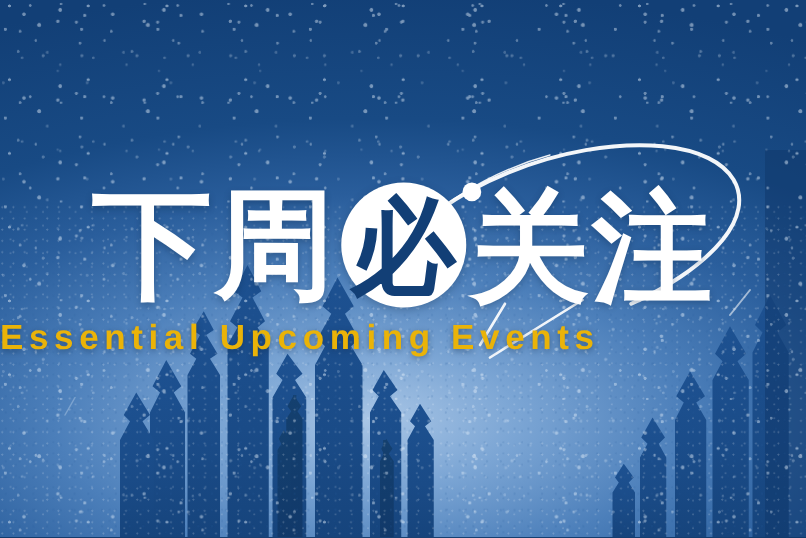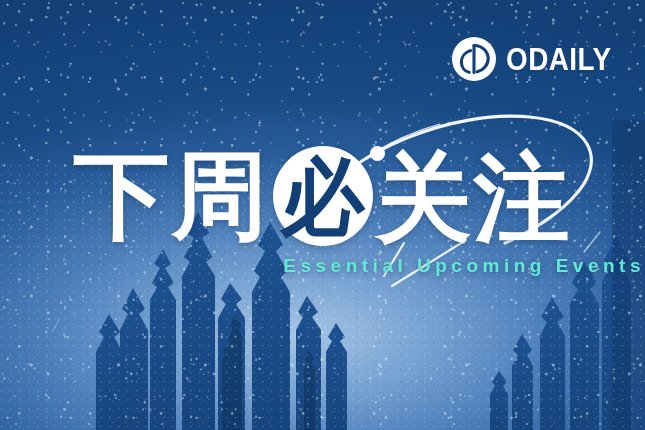--- a/index.html
+++ b/index.html
@@ -182,25 +182,25 @@
     font-size: 84px;
     line-height: 1;
     top: 1px;
   }
 
   
   #subtitle {
     position: absolute;
     left: 0; right: 0;
     top: 256px;
-    text-align: right;
-    color: #5eead4;
+    text-align: left;
+    color: #eab308;
     font-family: "Liberation Sans", "DejaVu Sans", sans-serif;
     font-weight: 700;
-    font-size: 19px;
+    font-size: 28px;
     letter-spacing: 4.5px;
     line-height: 1;
     white-space: nowrap;
     text-shadow: 0 2px 5px rgba(10,35,66,0.45);
   }
 </style>
 </head>
 <body>
 
 <div id="banner">
@@ -258,29 +258,20 @@
 
     <path d="M310 208 C 352 150, 452 110, 530 117 C 590 123, 606 158, 578 192 C 560 214, 530 232, 505 243" fill="none" stroke="#ffffff" stroke-linecap="round" stroke-width="3.2" opacity="0.95"></path>
     <path d="M310 208 C 340 168, 392 137, 440 124" fill="none" stroke="#ffffff" stroke-linecap="round" stroke-width="1.1" opacity="0.9"></path>
 
     <line x1="404" y1="243" x2="384" y2="276" stroke="#ffffff" stroke-width="2.1" stroke-linecap="round" opacity="0.92"></line>
     <line x1="466" y1="240" x2="392" y2="286" stroke="#ffffff" stroke-width="2.1" stroke-linecap="round" opacity="0.92"></line>
     <line x1="600" y1="232" x2="584" y2="252" stroke="#ffffff" stroke-width="1.6" stroke-linecap="round" opacity="0.55"></line>
     <line x1="60" y1="318" x2="52" y2="332" stroke="#cfe0f2" stroke-width="1.2" stroke-linecap="round" opacity="0.35"></line>
   </svg>
 
-  <div id="logo">
-    <svg class="mark" width="46" height="46" viewBox="0 0 46 46">
-      <circle cx="23" cy="23" r="22" fill="#ffffff"></circle>
-      <path d="M23 9.5 L23 36.5" stroke="#123f76" stroke-width="3.1" stroke-linecap="round"></path>
-      <path d="M23 9.5 C 31.2 9.5, 37.2 15.4, 37.2 22.6 C 37.2 29.0, 32.4 34.3, 26.2 35.8" fill="none" stroke="#123f76" stroke-width="3.1" stroke-linecap="round"></path>
-      <path d="M19.6 14.6 C 14.2 16.2, 10.4 20.8, 10.4 26.2 C 10.4 31.2, 13.6 35.2, 18.1 36.3" fill="none" stroke="#123f76" stroke-width="3.1" stroke-linecap="round"></path>
-    </svg>
-    <div class="wordmark">ODAILY</div>
-  </div>
 
   <div id="headline">
     <span class="cjk">下</span>
     <span class="cjk">周</span>
     <span class="badge-char">
       <span class="disc"></span>
       <span class="bubble"></span>
       <span class="glyph">必</span>
     </span>
     <span class="cjk shift">关</span>

